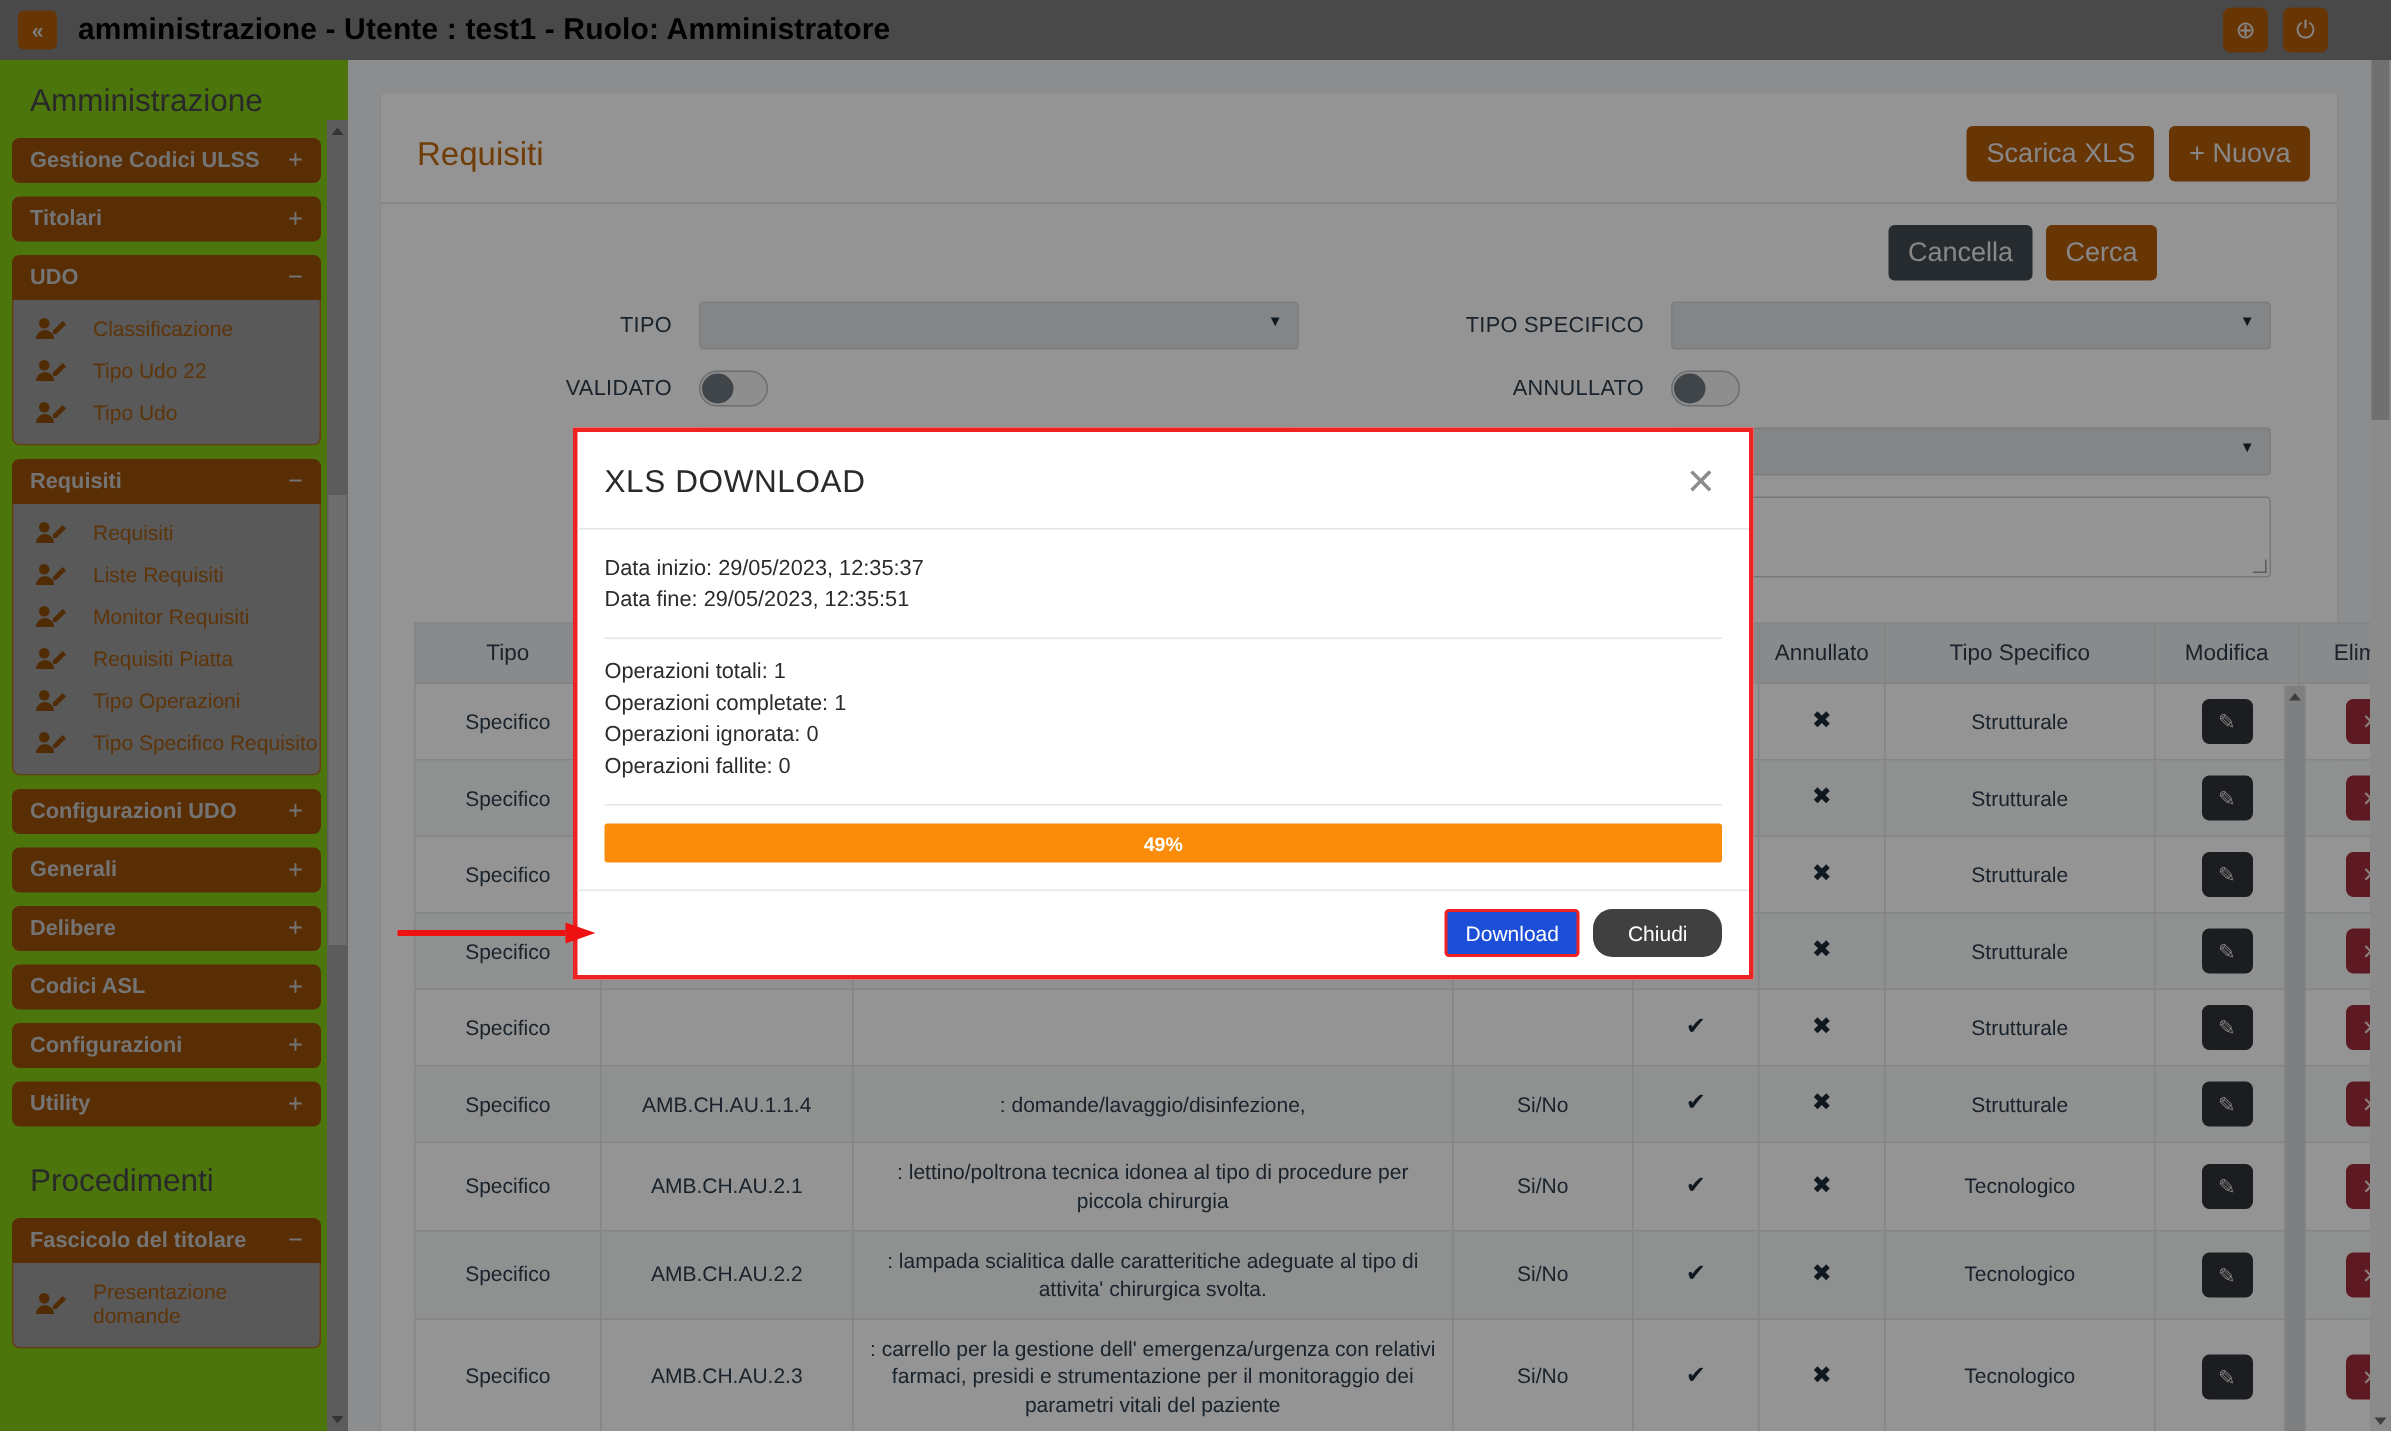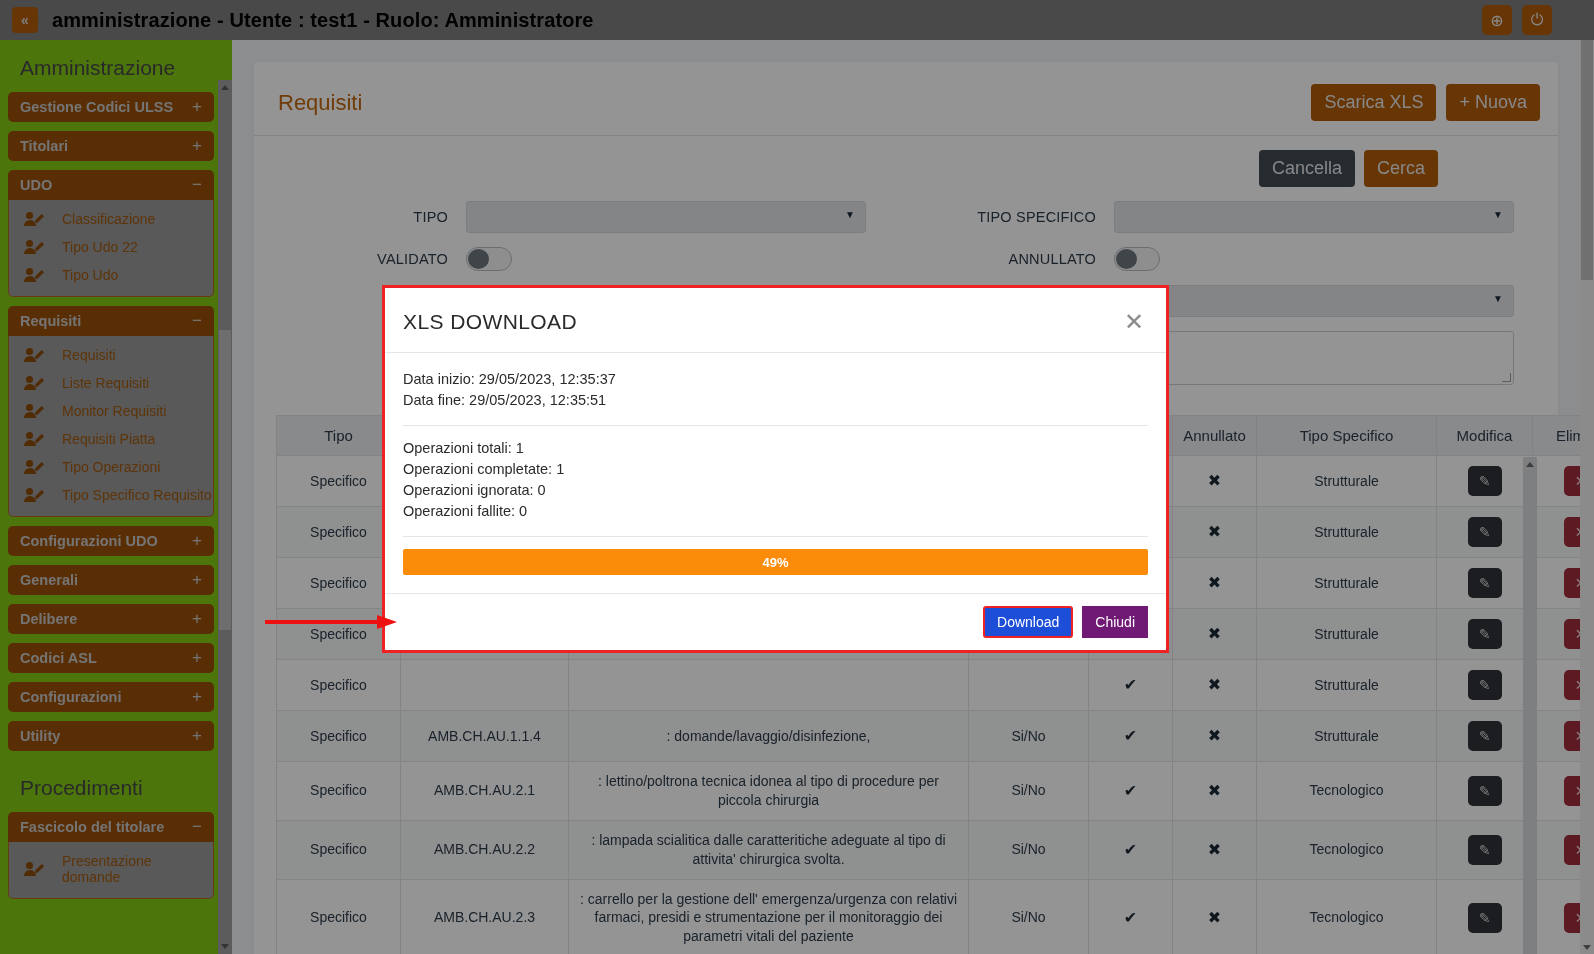--- a/index.html
+++ b/index.html
@@ -340,23 +340,23 @@
     gap: 9px;
     position: relative;
   }
   .btn-download {
     background: #1d4ed8; color: #ffffff;
     border: 2px solid #ee2222; border-radius: 3px;
     padding: 6px 12px; font-size: 14px; cursor: pointer;
     font-family: "Liberation Sans", sans-serif;
   }
   .btn-chiudi {
-    background: #701a75; color: #ffffff;
-    border: none; border-radius: 0;
-    padding: 8px 13px; font-size: 14px; cursor: pointer;
+    background: #404040; color: #ffffff;
+    border: none; border-radius: 13px;
+    padding: 8px 23px; font-size: 14px; cursor: pointer;
     font-family: "Liberation Sans", sans-serif;
   }
   
   .ann-arrow {
     position: absolute;
     left: -120px; top: 50%; transform: translateY(-50%);
     width: 132px; height: 14px;
   }
   .ann-arrow .shaft {
     position: absolute; left: 0; top: 5px; width: 112px; height: 4px; background: #ee1111;

